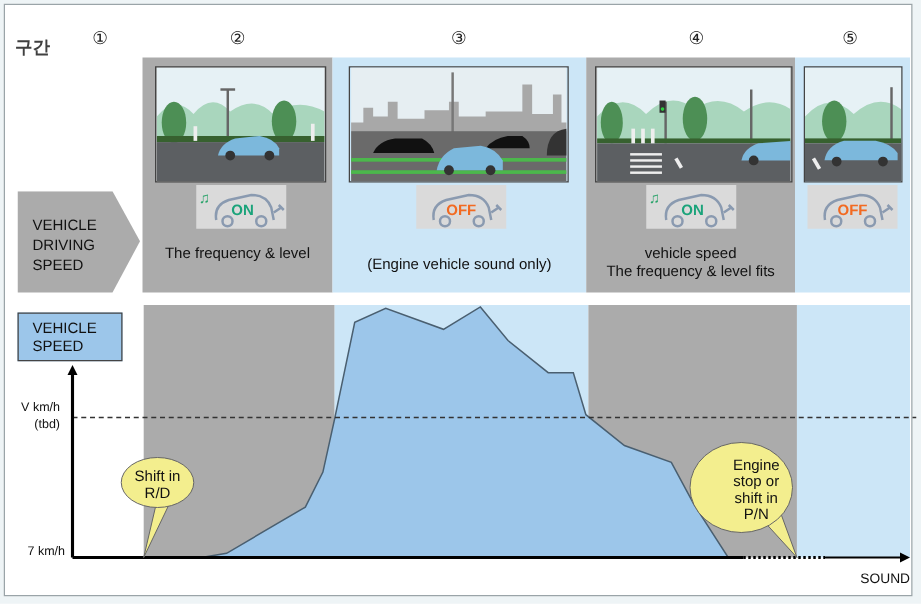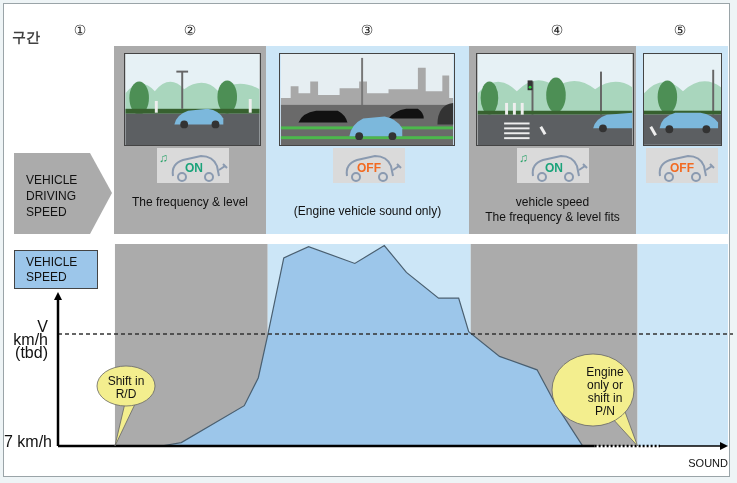--- a/index.html
+++ b/index.html
@@ -9,21 +9,21 @@
   .section-title{left:12px;top:29px;font-size:14px;font-weight:bold;color:#404040;}
   .seg-num{top:22px;font-size:14px;color:#222;width:30px;text-align:center;}
   .band{position:absolute;}
   .gray{background:#ababab;}
   .blue{background:#cce6f7;}
   .photo{position:absolute;border:1.5px solid #444;box-sizing:border-box;overflow:hidden;}
   .sound-icon{position:absolute;background:#dadada;}
   .caption{position:absolute;font-size:12px;color:#111;text-align:center;line-height:15px;}
   .arrow-label{position:absolute;font-size:12px;color:#111;line-height:16px;}
   .speed-box{left:14px;top:250px;width:84px;height:39px;background:#9cc6ea;border:1px solid #444;box-sizing:border-box;font-size:12px;line-height:15px;padding:4px 0 0 11px;color:#111;}
-  .axis-label{font-size:16px;color:#111;text-align:right;line-height:13px;}
+  .axis-label{font-size:10px;color:#111;text-align:right;line-height:13px;}
   .bubble-text{font-size:12px;color:#111;text-align:center;line-height:13px;}
   svg text{font-family:"Liberation Sans",sans-serif;}
 </style>
 </head>
 <body>
 
 <div id="frame"></div>
 
 <div class="abs section-title">구간</div>
 <div class="abs seg-num" style="left:65px">①</div>
@@ -203,16 +203,16 @@
   <div>7 km/h</div>
 </div>
 <div class="abs axis-label" style="left:680px;top:457px;width:48px;font-size:11px">SOUND</div>
 
 <div class="abs bubble-text" style="left:98px;top:375px;width:56px">
   <div>Shift in</div>
   <div>R/D</div>
 </div>
 <div class="abs bubble-text" style="left:553px;top:366px;width:104px">
   <div>Engine</div>
-  <div>only or</div>
+  <div>stop or</div>
   <div>shift in</div>
   <div>P/N</div>
 </div>
 
 </body></html>

